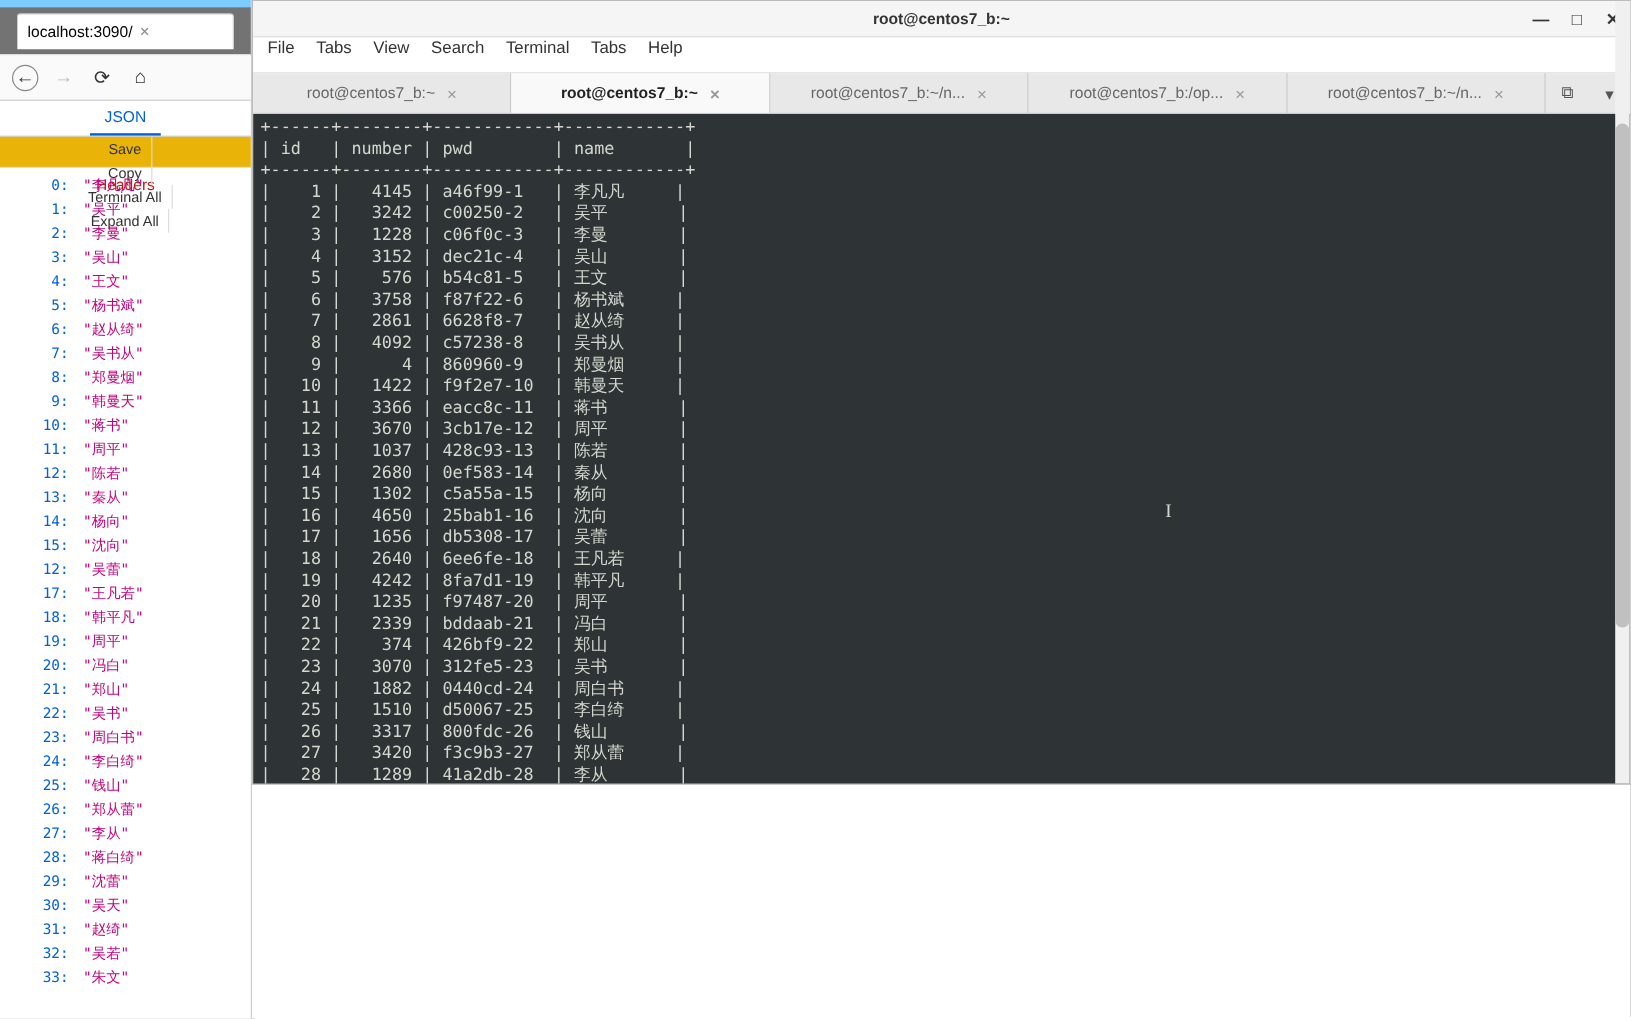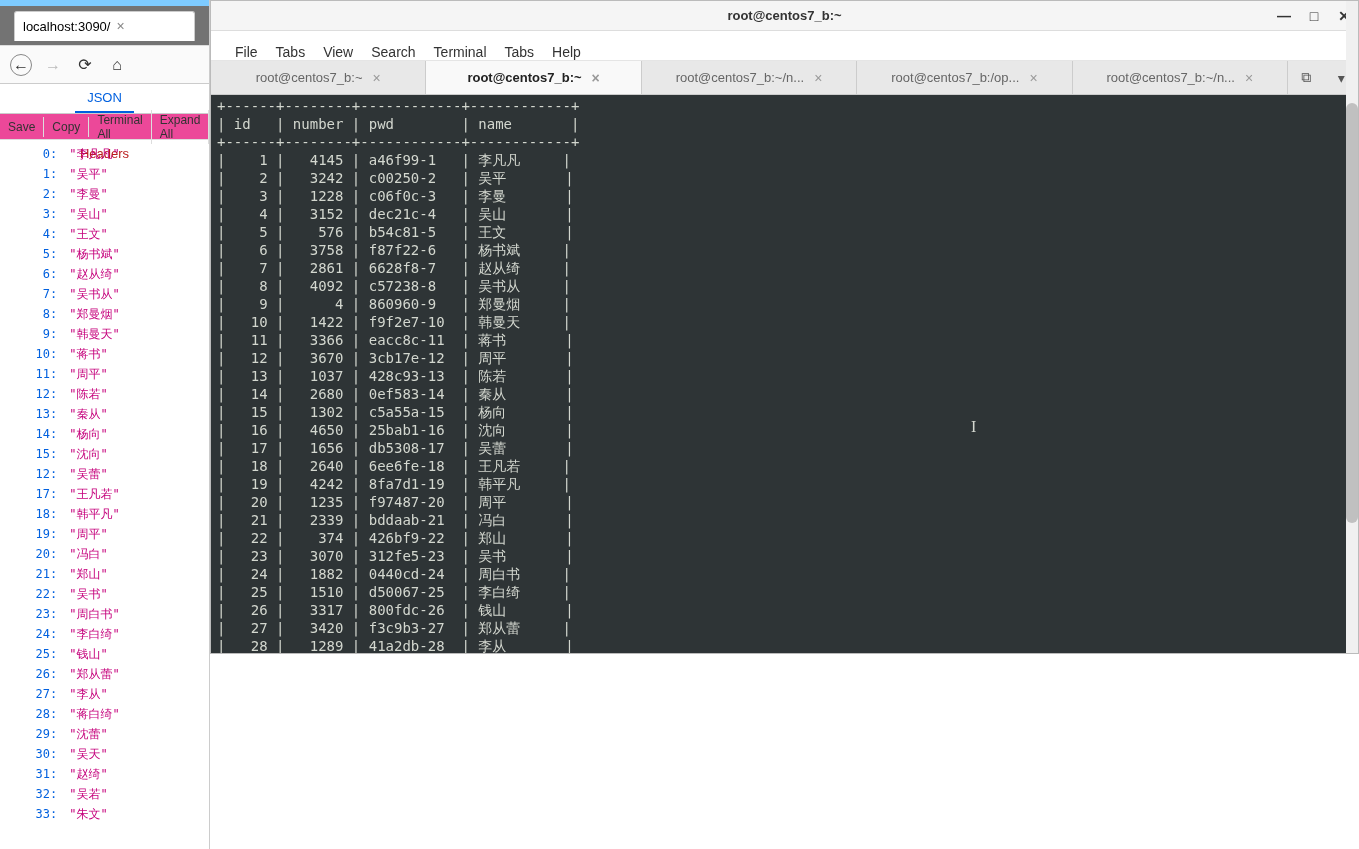--- a/index.html
+++ b/index.html
@@ -41,21 +41,21 @@
     flex-direction: column;
   }
   .json-tab {
     padding: 6px 12px; cursor: pointer; color: #b91c1c;
   }
   .json-tab.active {
     color: #0060df; border-bottom: 2px solid #0060df; font-weight: 500;
   }
   .json-toolbar2 {
     height: 26px; display: flex; align-items: center; border-bottom: 1px solid #ddd;
-    font-size: 12px; background: #ec4899;
+    font-size: 12px; background: #eab308; flex-direction: column;
   }
   .json-btn {
     padding: 3px 8px; cursor: pointer; color: #333; border-right: 1px solid #ddd;
   }
   .json-body {
     flex: 1; overflow: auto; font-family: "DejaVu Sans Mono", monospace;
     font-size: 12px; padding: 4px 0 4px 16px;
   }
   .json-row { line-height: 20px; white-space: nowrap; }
   .json-key { color: #0060df; display: inline-block; width: 34px; text-align: right; }
@@ -72,22 +72,22 @@
     height: 30px; display: flex; align-items: center; justify-content: center;
     position: relative; background: #f5f5f5; border-bottom: 1px solid #ddd;
     font-size: 13px; font-weight: 600; color: #333;
   }
   .titlebar-ctrls {
     position: absolute; right: 6px; top: 0; height: 30px;
     display: flex; align-items: center; gap: 14px; font-size: 14px;
   }
   .titlebar-ctrls span { cursor: pointer; display: inline-flex; width: 16px; justify-content: center; }
   .menubar {
-    height: 30px; display: flex; align-items: flex-end; gap: 18px;
-    padding: 0 24px; font-size: 14px; color: #333; background: #fff;
+    height: 30px; display: flex; align-items: flex-start; gap: 18px;
+    padding: 0 12px; font-size: 14px; color: #333; background: #fff;
     border-bottom: 1px solid #e5e5e5;
   }
   .menubar span { cursor: pointer; }
   .tabbar {
     height: 34px; display: flex; align-items: stretch; background: #e8e8e8;
     border-bottom: 1px solid #ccc;
   }
   .ttab {
     flex: 1; display: flex; align-items: center; justify-content: center;
     gap: 10px; font-size: 13px; color: #666; border-right: 1px solid #ccc;

